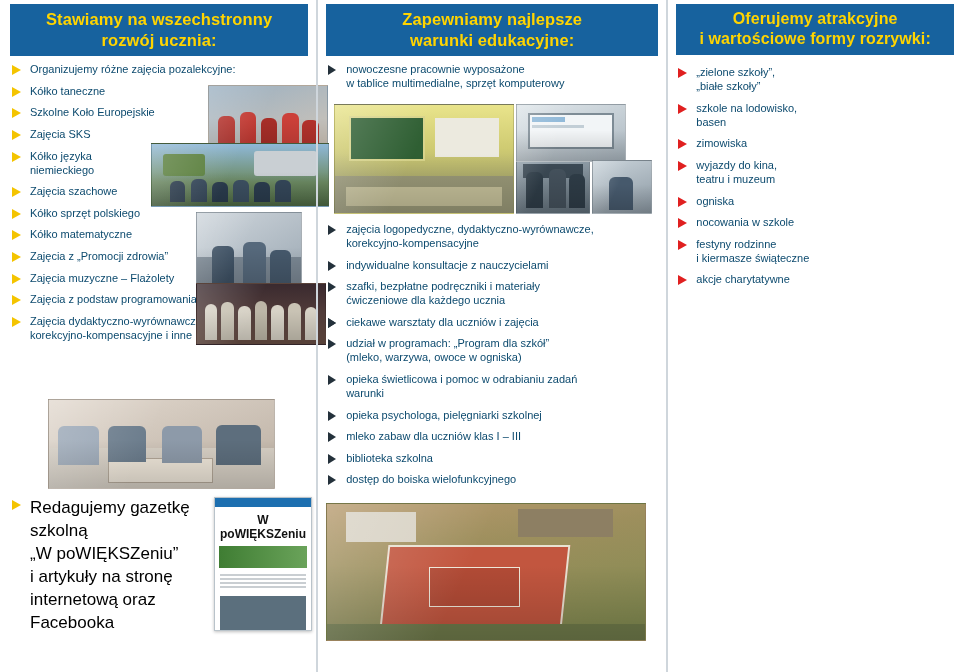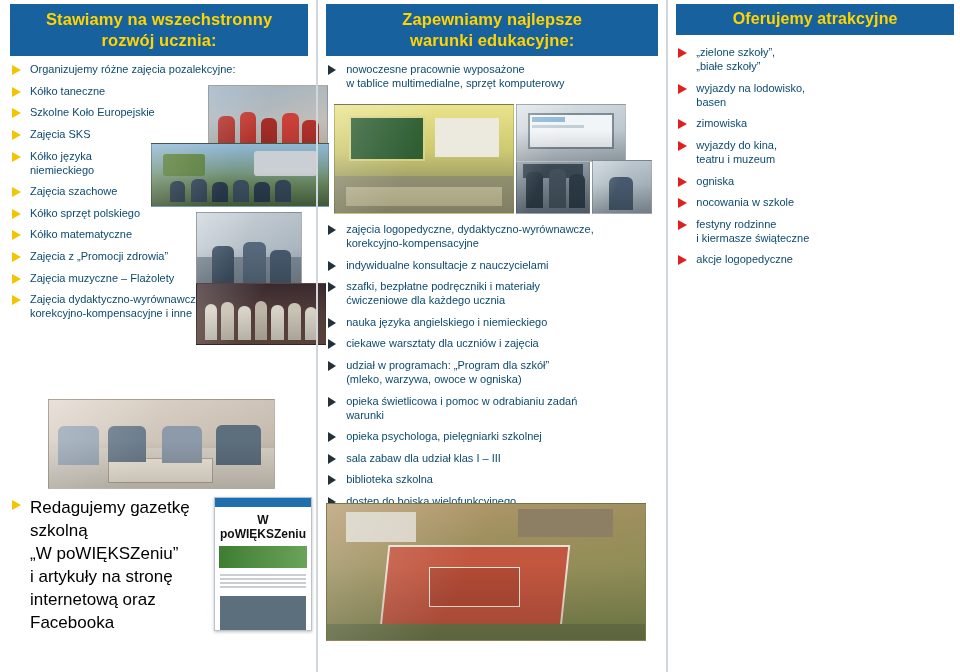--- a/index.html
+++ b/index.html
@@ -141,20 +141,21 @@
       <li><span class="tri tri-yellow"></span><span style="white-space:pre-line">Kółko taneczne</span></li>
       <li><span class="tri tri-yellow"></span><span style="white-space:pre-line">Szkolne Koło Europejskie</span></li>
       <li><span class="tri tri-yellow"></span><span style="white-space:pre-line">Zajęcia SKS</span></li>
       <li><span class="tri tri-yellow"></span><span style="white-space:pre-line">Kółko języka
 niemieckiego</span></li>
       <li><span class="tri tri-yellow"></span><span style="white-space:pre-line">Zajęcia szachowe</span></li>
       <li><span class="tri tri-yellow"></span><span style="white-space:pre-line">Kółko sprzęt polskiego</span></li>
       <li><span class="tri tri-yellow"></span><span style="white-space:pre-line">Kółko matematyczne</span></li>
       <li><span class="tri tri-yellow"></span><span style="white-space:pre-line">Zajęcia z „Promocji zdrowia”</span></li>
       <li><span class="tri tri-yellow"></span><span style="white-space:pre-line">Zajęcia muzyczne – Flażolety</span></li>
+      <li><span class="tri tri-yellow"></span><span style="white-space:pre-line">Zajęcia z podstaw programowania</span></li>
       <li><span class="tri tri-yellow"></span><span style="white-space:pre-line">Zajęcia dydaktyczno-wyrównawcze,
 korekcyjno-kompensacyjne i inne</span></li>
     </ul>
 
     <div class="footer-note" style="position:absolute; left:10px; top:497px; width:175px;">
       <span class="tri"></span>
       <span style="white-space:pre-line">Redagujemy gazetkę szkolną
 „W poWIĘKSZeniu”
 i artykuły na stronę
 internetową oraz
@@ -258,56 +259,57 @@
         <div class="ppl" style="left:28%; width:40%; height:64%; background:#46596c;"></div>
       </div>
     </div>
 
     <ul class="bullets list-mid" style="margin-top:6px;">
       <li><span class="tri tri-dark"></span><span style="white-space:pre-line">zajęcia logopedyczne, dydaktyczno-wyrównawcze,
 korekcyjno-kompensacyjne</span></li>
       <li><span class="tri tri-dark"></span><span style="white-space:pre-line">indywidualne konsultacje z nauczycielami</span></li>
       <li><span class="tri tri-dark"></span><span style="white-space:pre-line">szafki, bezpłatne podręczniki i materiały
 ćwiczeniowe dla każdego ucznia</span></li>
-      <li><span class="tri tri-dark"></span><span style="white-space:pre-line">nauka języka angielskiego i niemieckiego</span></li>
+      <li><span class="tri tri-dark"></span></li>
       <li><span class="tri tri-dark"></span><span style="white-space:pre-line">ciekawe warsztaty dla uczniów i zajęcia</span></li>
       <li><span class="tri tri-dark"></span><span style="white-space:pre-line">udział w programach: „Program dla szkół”
 (mleko, warzywa, owoce w ogniska)</span></li>
       <li><span class="tri tri-dark"></span><span style="white-space:pre-line">opieka świetlicowa i pomoc w odrabianiu zadań
 warunki</span></li>
       <li><span class="tri tri-dark"></span><span style="white-space:pre-line">opieka psychologa, pielęgniarki szkolnej</span></li>
-      <li><span class="tri tri-dark"></span><span style="white-space:pre-line">sala zabaw dla udział klas I – III</span></li>
+      <li><span class="tri tri-dark"></span><span style="white-space:pre-line">mleko zabaw dla uczniów klas I – III</span></li>
       <li><span class="tri tri-dark"></span><span style="white-space:pre-line">biblioteka szkolna</span></li>
       <li><span class="tri tri-dark"></span><span style="white-space:pre-line">dostęp do boiska wielofunkcyjnego</span></li>
     </ul>
 
     <div class="ph" style="left:8px; top:503px; width:318px; height:136px; background:linear-gradient(170deg,#b79a6e 0%,#9d8f5d 35%,#7e8a4f 100%);">
       <div style="position:absolute; left:18%; top:30%; width:56%; height:58%; background:#c2563f; border:2px solid #e8e2d2; transform:skewX(-6deg);"></div>
       <div style="position:absolute; left:32%; top:46%; width:28%; height:28%; background:#b24b36; border:1px solid #efe9da;"></div>
       <div style="position:absolute; left:6%; top:6%; width:22%; height:22%; background:#d8d2c4;"></div>
       <div style="position:absolute; left:60%; top:4%; width:30%; height:20%; background:#8d7f63;"></div>
       <div style="position:absolute; left:0; bottom:0; width:100%; height:12%; background:#6f7a4a;"></div>
     </div>
   </div>
 
   <div class="panel panel-right">
     <div class="hdr hdr-right">
       <div>Oferujemy atrakcyjne</div>
+      <div>i wartościowe formy rozrywki:</div>
     </div>
 
     <ul class="bullets list-right" style="width:140px; margin-top:10px;">
       <li><span class="tri tri-red"></span><span style="white-space:pre-line">„zielone szkoły”,
 „białe szkoły”</span></li>
-      <li><span class="tri tri-red"></span><span style="white-space:pre-line">wyjazdy na lodowisko,
+      <li><span class="tri tri-red"></span><span style="white-space:pre-line">szkole na lodowisko,
 basen</span></li>
       <li><span class="tri tri-red"></span><span style="white-space:pre-line">zimowiska</span></li>
       <li><span class="tri tri-red"></span><span style="white-space:pre-line">wyjazdy do kina,
 teatru i muzeum</span></li>
       <li><span class="tri tri-red"></span><span style="white-space:pre-line">ogniska</span></li>
       <li><span class="tri tri-red"></span><span style="white-space:pre-line">nocowania w szkole</span></li>
       <li><span class="tri tri-red"></span><span style="white-space:pre-line">festyny rodzinne
 i kiermasze świąteczne</span></li>
-      <li><span class="tri tri-red"></span><span style="white-space:pre-line">akcje logopedyczne</span></li>
+      <li><span class="tri tri-red"></span><span style="white-space:pre-line">akcje charytatywne</span></li>
     </ul>
 
   </div>
 
 </div>
 
 </body></html>

